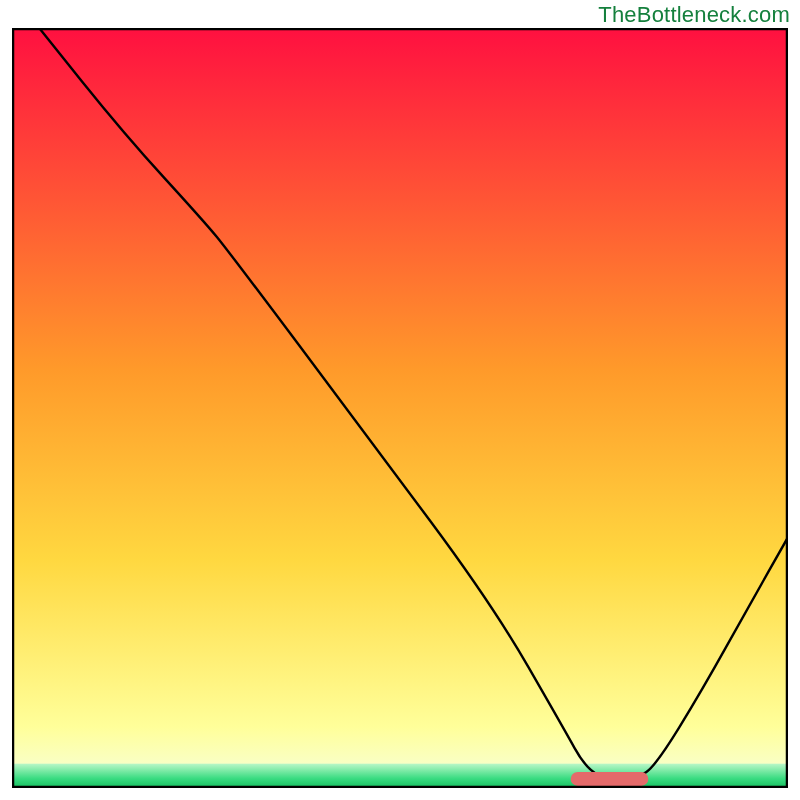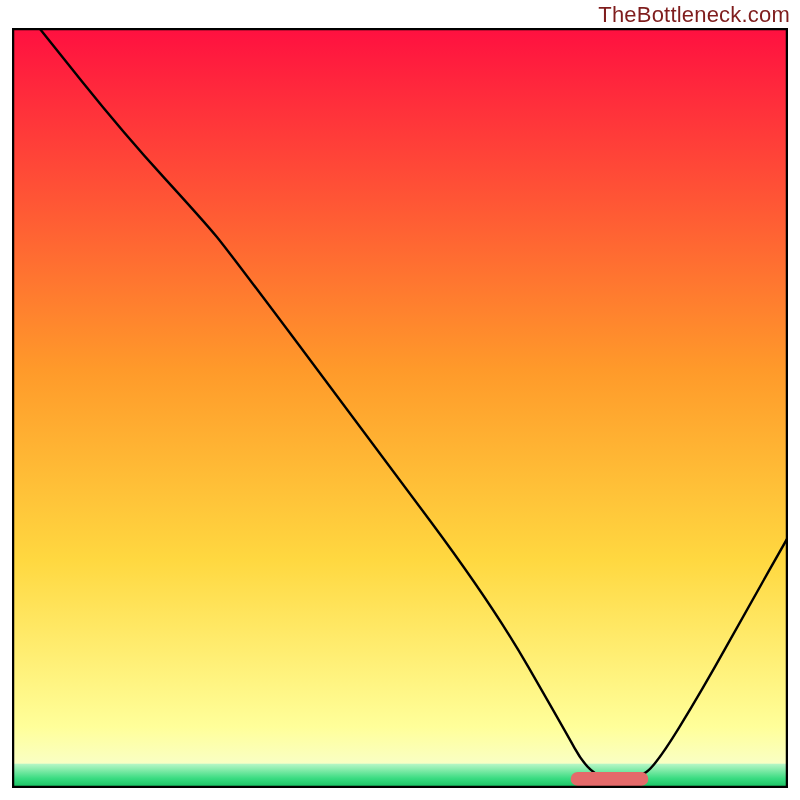--- a/index.html
+++ b/index.html
@@ -8,21 +8,21 @@
     width: 800px;
     height: 800px;
     background: #ffffff;
     overflow: hidden;
     font-family: Arial, Helvetica, sans-serif;
   }
   .watermark {
     position: absolute;
     top: 2px;
     right: 10px;
-    color: #7f1d1d;
+    color: #15803d;
     font-size: 22px;
     font-weight: 400;
     letter-spacing: 0.2px;
     z-index: 20;
   }
   .plot-wrap {
     position: absolute;
     left: 12px;
     top: 28px;
     width: 776px;

